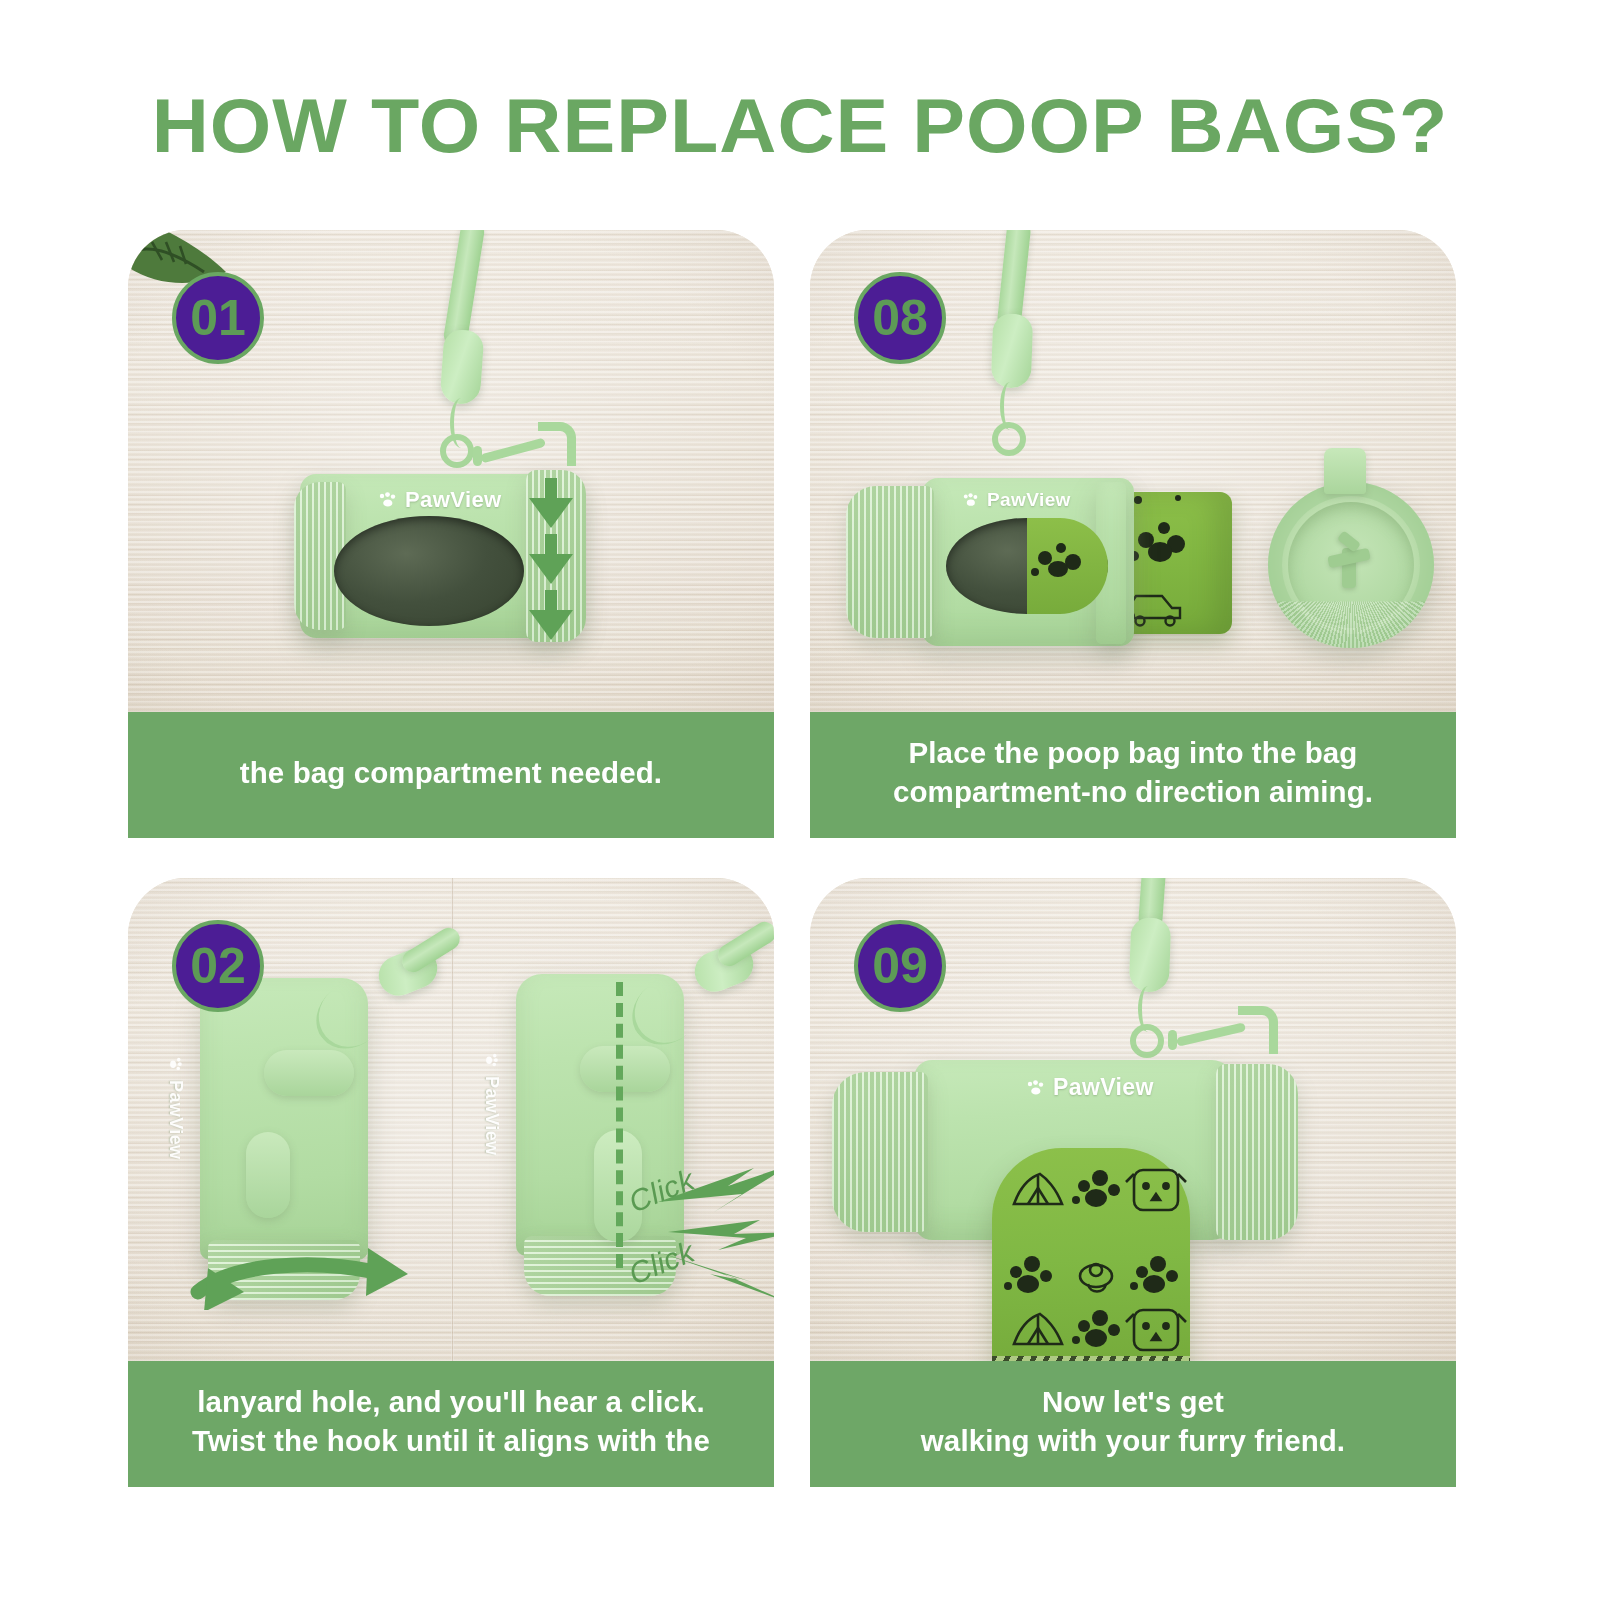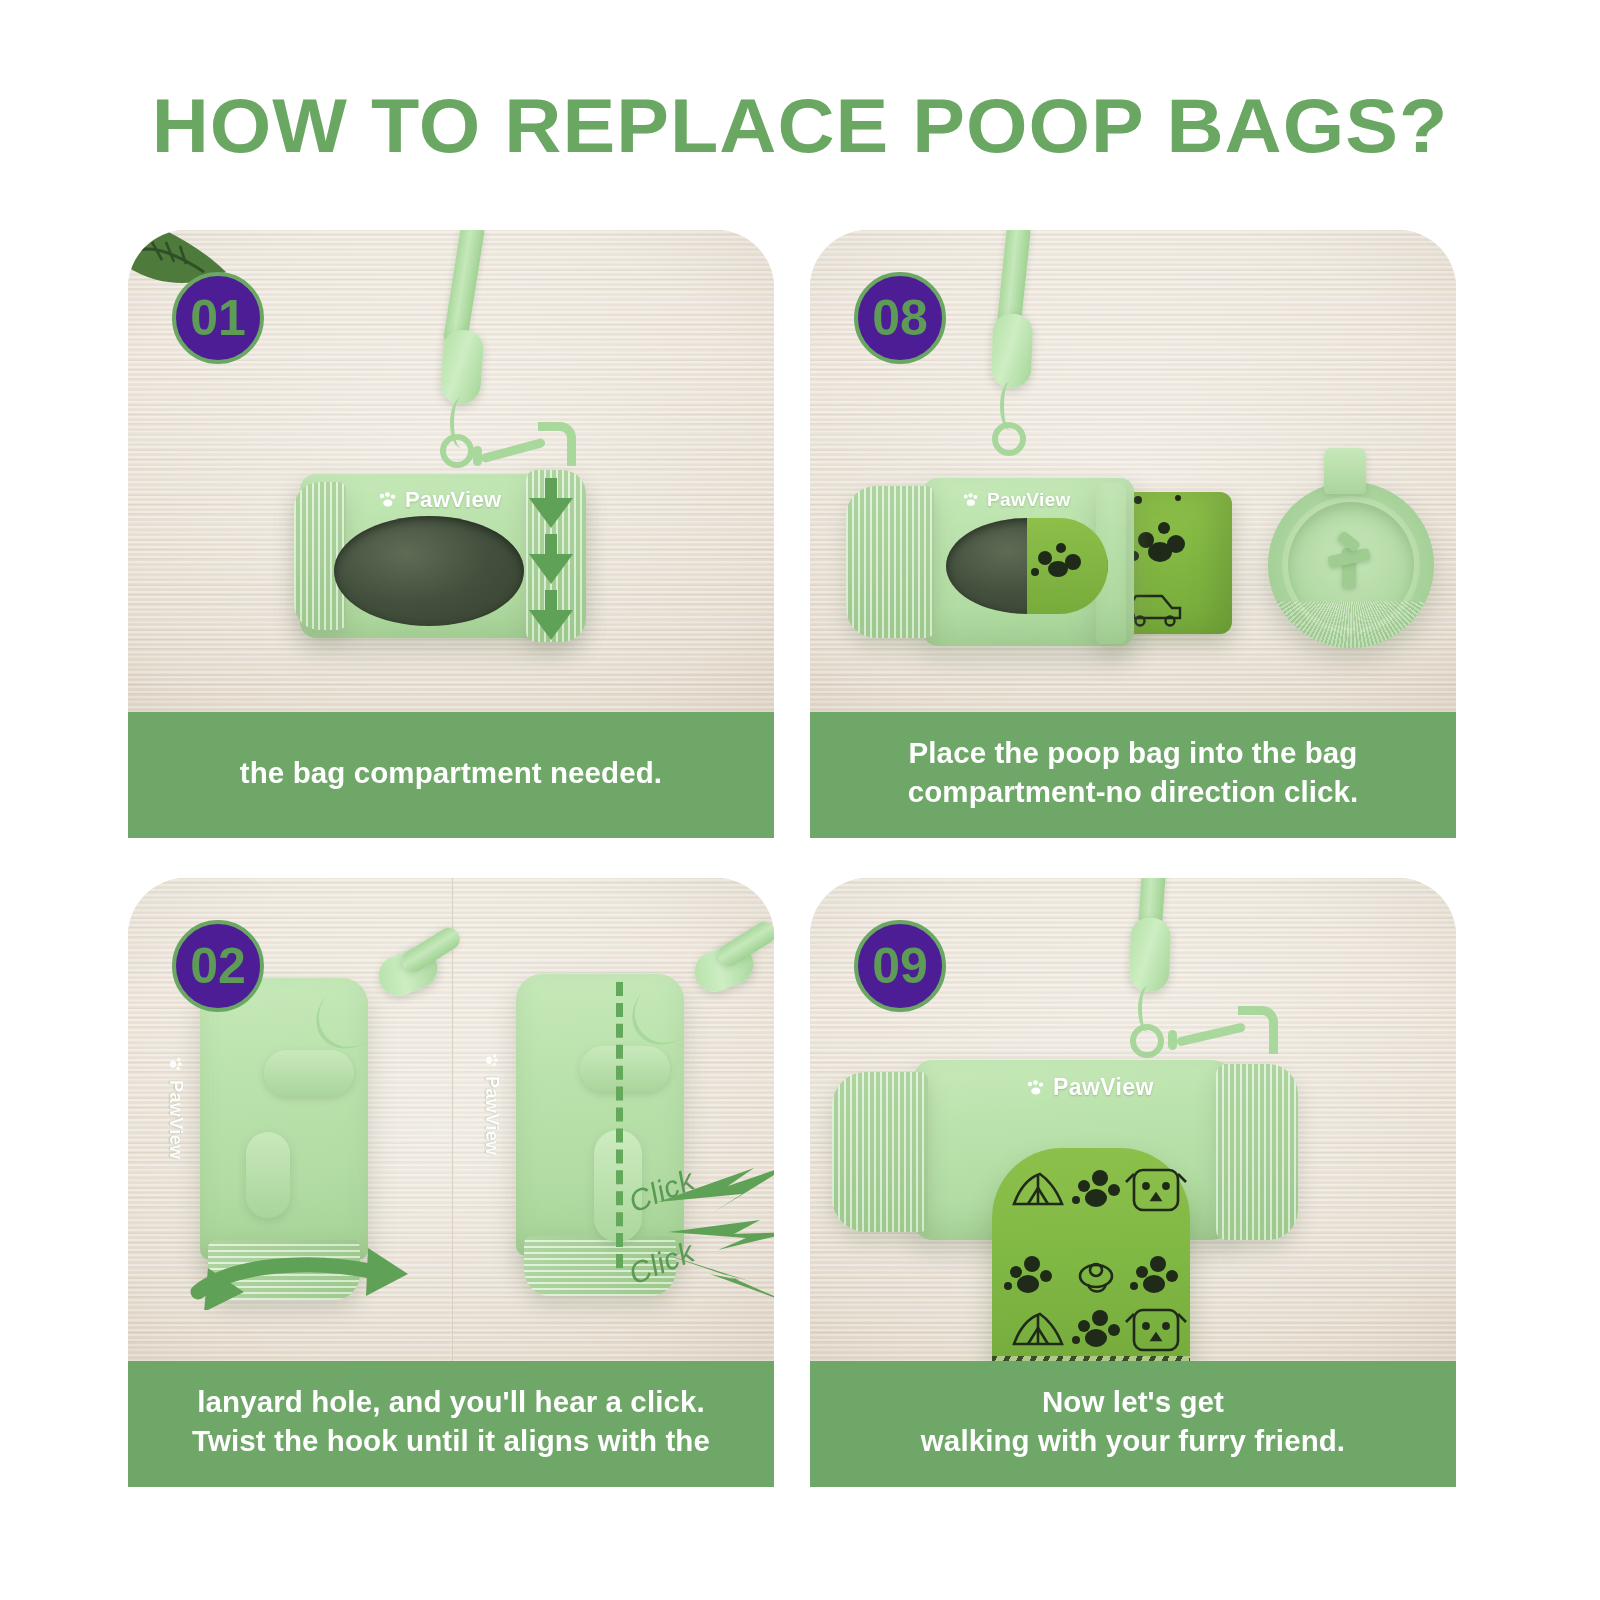--- a/index.html
+++ b/index.html
@@ -399,21 +399,21 @@
     </div>
   </div>
 
   <div class="badge">
     <span>08</span>
   </div>
 </div>
 
 <div class="caption" id="caption-2">
   <span class="ln">Place the poop bag into the bag</span>
-  <span class="ln">compartment-no direction click.</span>
+  <span class="ln">compartment-no direction aiming.</span>
 </div>
 
 <div class="panel" id="panel-3">
   <div class="wood"></div>
   <div class="seam"></div>
 
   <div class="stage">
     <div class="body-main" style="left:72px; top:100px; width:168px; height:282px; border-radius:26px 26px 10px 10px;"></div>
     <div class="cap-ribbed vert" style="left:80px; top:362px; width:152px; height:60px; border-radius:8px 8px 26px 26px;"></div>
 

